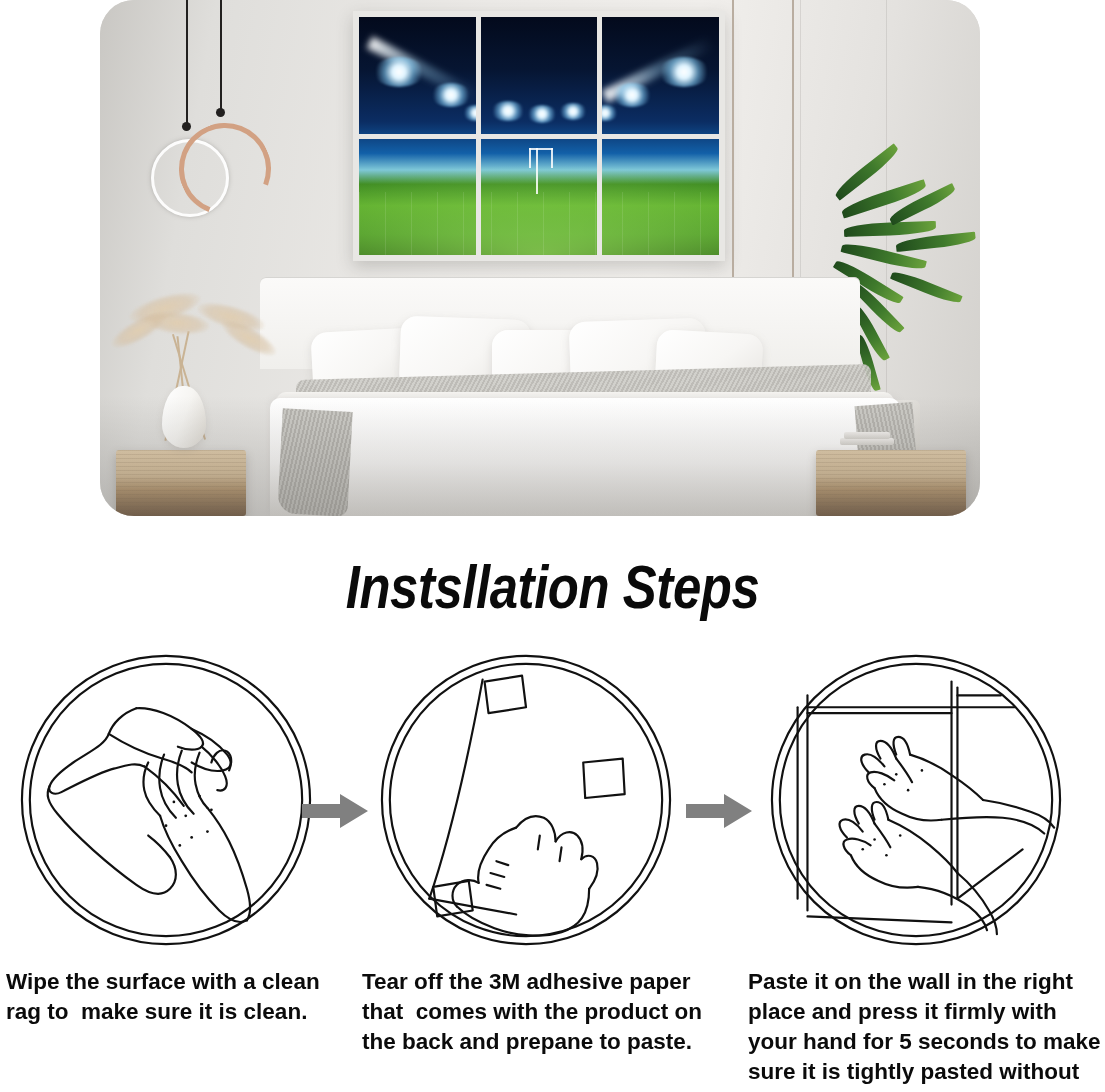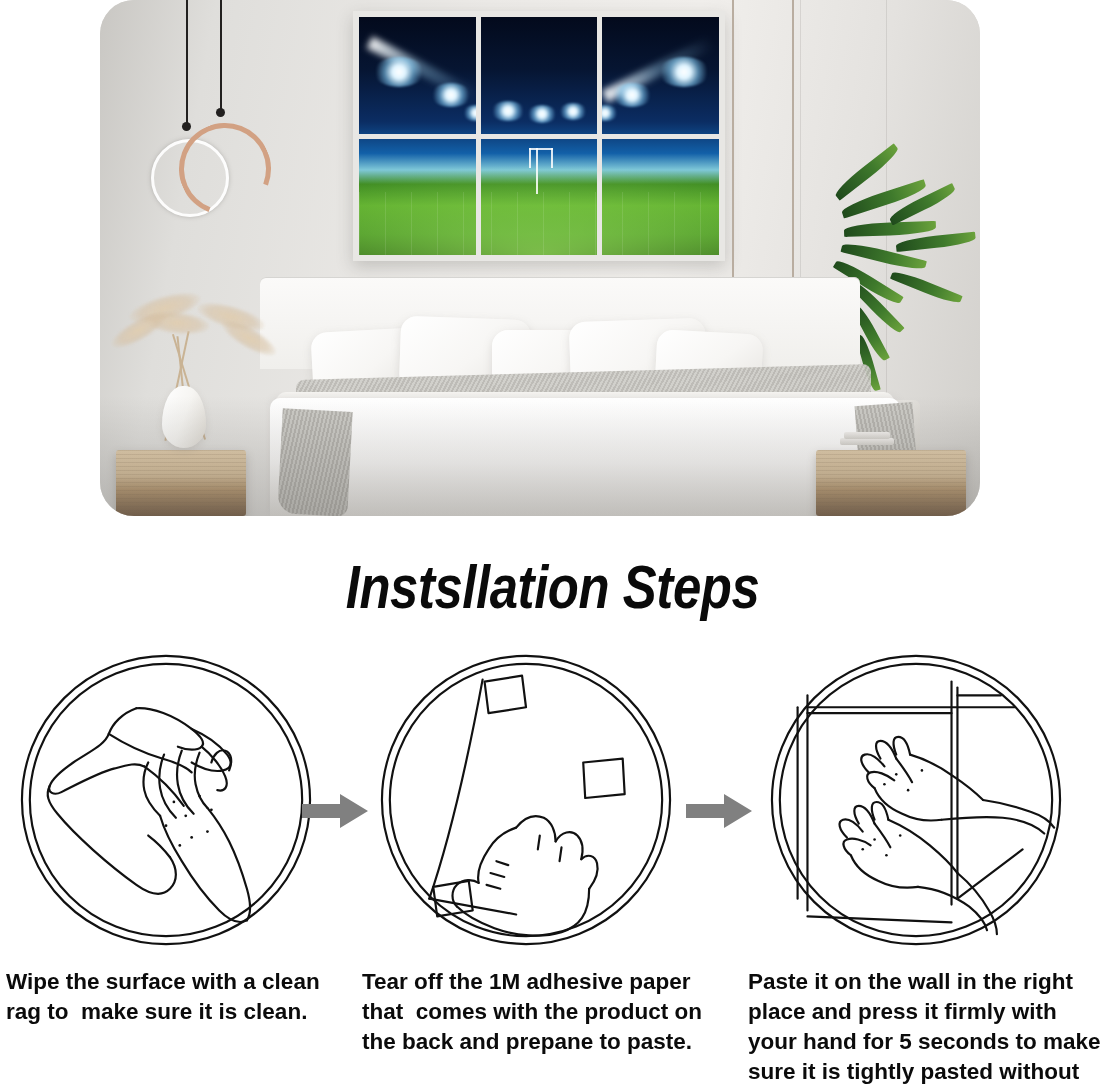--- a/index.html
+++ b/index.html
@@ -626,15 +626,15 @@
         <circle cx="108" cy="190" r="1.3" fill="#111" stroke="none"></circle>
         <circle cx="120" cy="206" r="1.3" fill="#111" stroke="none"></circle>
         <circle cx="134" cy="186" r="1.3" fill="#111" stroke="none"></circle>
       </g>
     </svg>
   </div>
 </div>
 
 <div class="captions">
   <div class="caption" id="caption-1">Wipe the surface with a clean rag to  make sure it is clean.</div>
-  <div class="caption" id="caption-2">Tear off the 1M adhesive paper that  comes with the product on the back and prepane to paste.</div>
+  <div class="caption" id="caption-2">Tear off the 3M adhesive paper that  comes with the product on the back and prepane to paste.</div>
   <div class="caption" id="caption-3">Paste it on the wall in the right place and press it firmly with your hand for 5 seconds to make sure it is tightly pasted without gaps.</div>
 </div>
 
 </body></html>

